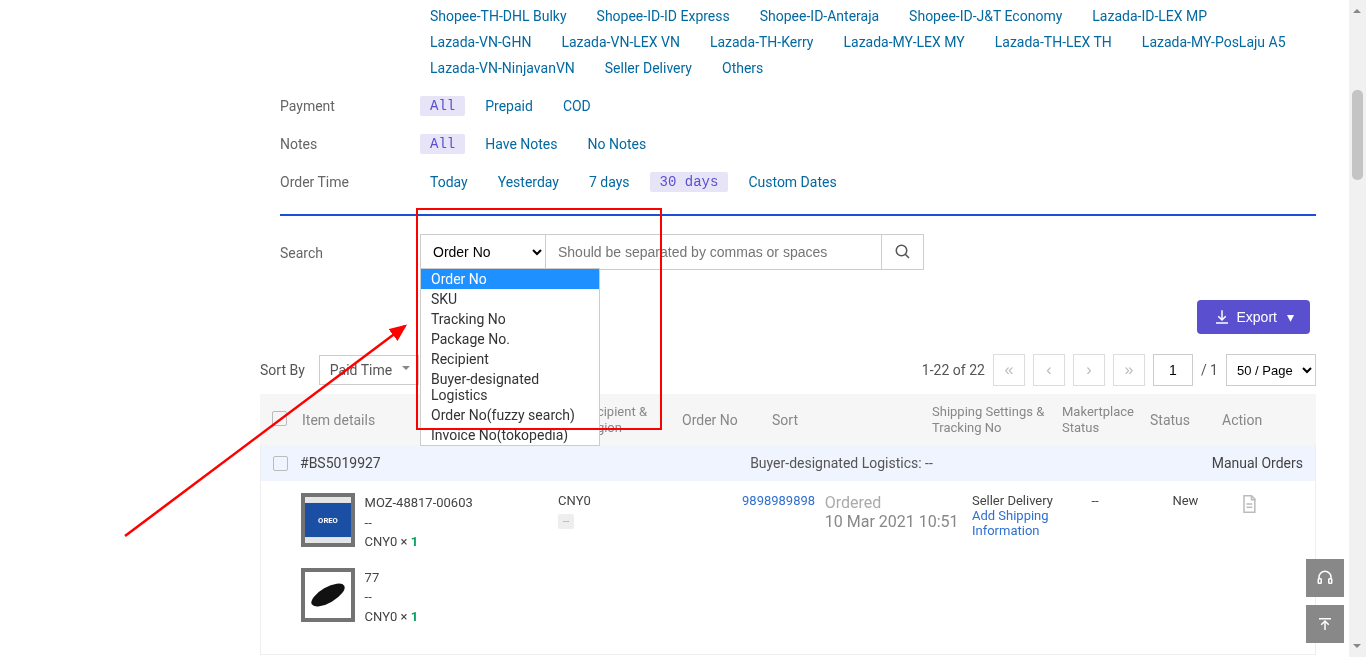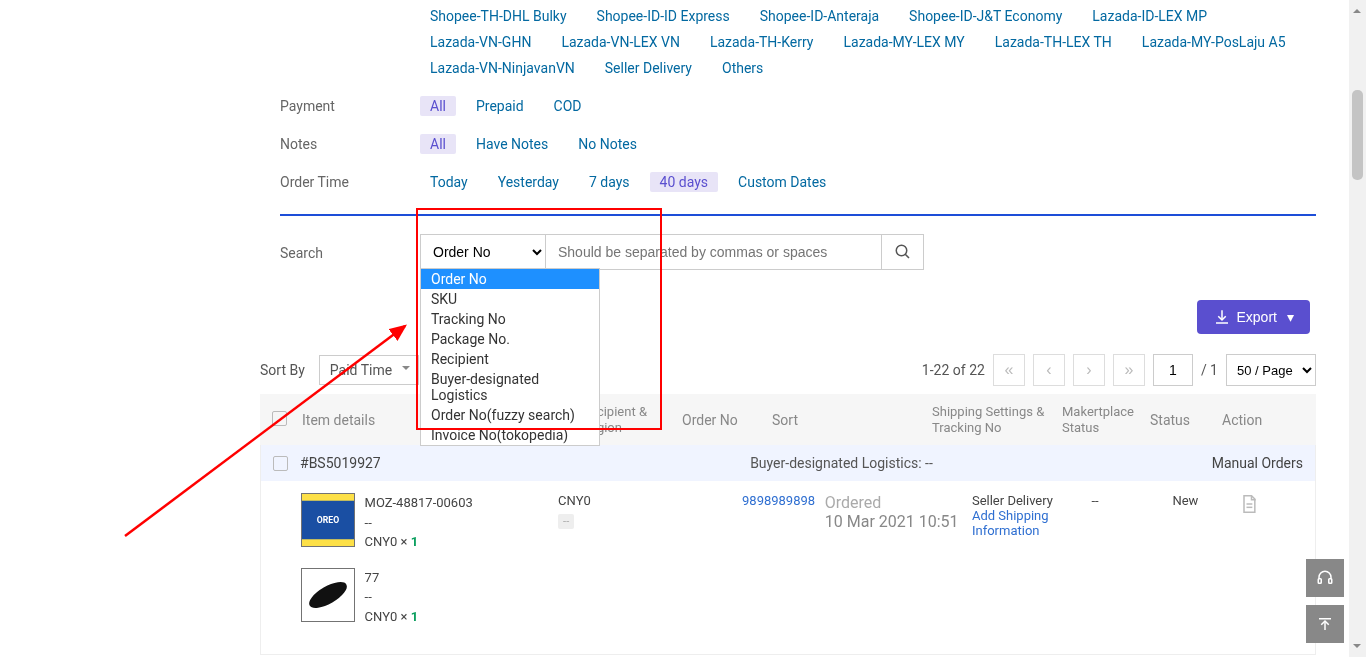--- a/index.html
+++ b/index.html
@@ -36,20 +36,21 @@
   margin-right: 10px;
   margin-bottom: 6px;
   cursor: pointer;
   border-radius: 2px;
   color: #0369a1;
   white-space: nowrap;
 }
 .filter-option.active {
   background: #e8e4f7;
   color: #5a4fcf;
+  font-family: Liberation Mono, monospace;
 }
 .search-row {
   display: flex;
   align-items: center;
   padding: 18px 0;
   border-top: 2px solid #1d4ed8;
   margin-top: 10px;
   position: relative;
 }
 .search-select {
@@ -231,22 +232,22 @@
 .order-body { display: flex; padding: 12px; }
 .body-items { width: 280px; }
 .item-row {
   display: flex;
   gap: 10px;
   padding-bottom: 16px;
 }
 .item-thumb {
   width: 54px;
   height: 54px;
-  border: 1px solid #737373;
-  background: #fde047;
+  border: 4px solid #737373;
+  background: #e5e5e5;
   flex-shrink: 0;
   display: flex;
   align-items: center;
   justify-content: center;
   overflow: hidden;
 }
 .item-info { font-size: 13px; color: #444; line-height: 1.5; }
 .item-qty { color: #0b9f5f; font-weight: bold; }
 .body-ordervalue { width: 100px; font-size: 13px; color: #444; }
 .empty-tag {
@@ -350,21 +351,21 @@
         <span class="filter-option">No Notes</span>
       </div>
   </div>
 
   <div class="filter-row">
     <div class="filter-label">Order Time</div>
     <div class="filter-options" id="ordertime-opts">
         <span class="filter-option">Today</span>
         <span class="filter-option">Yesterday</span>
         <span class="filter-option">7 days</span>
-        <span class="filter-option active">40 days</span>
+        <span class="filter-option active">30 days</span>
         <span class="filter-option">Custom Dates</span>
       </div>
   </div>
 
   <div class="search-row">
     <div class="filter-label">Search</div>
 
     <select class="search-select">
       <option>Order No</option>
     </select>

